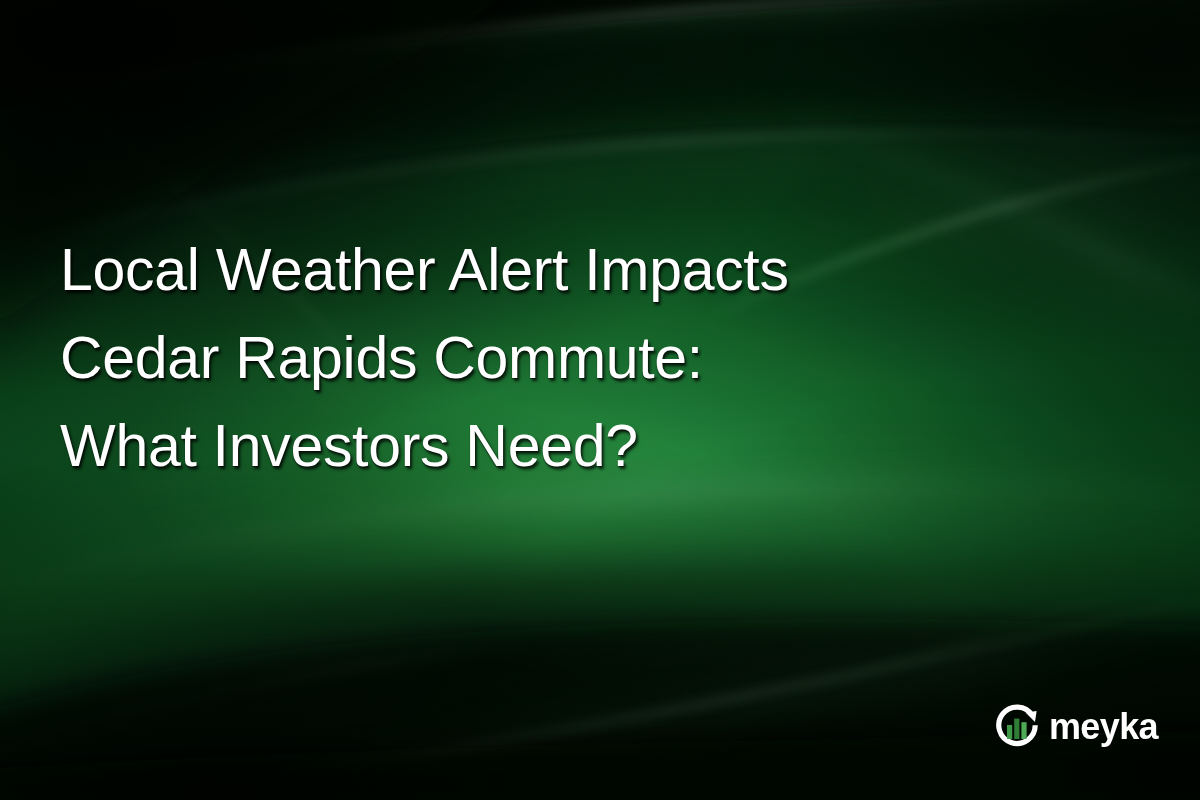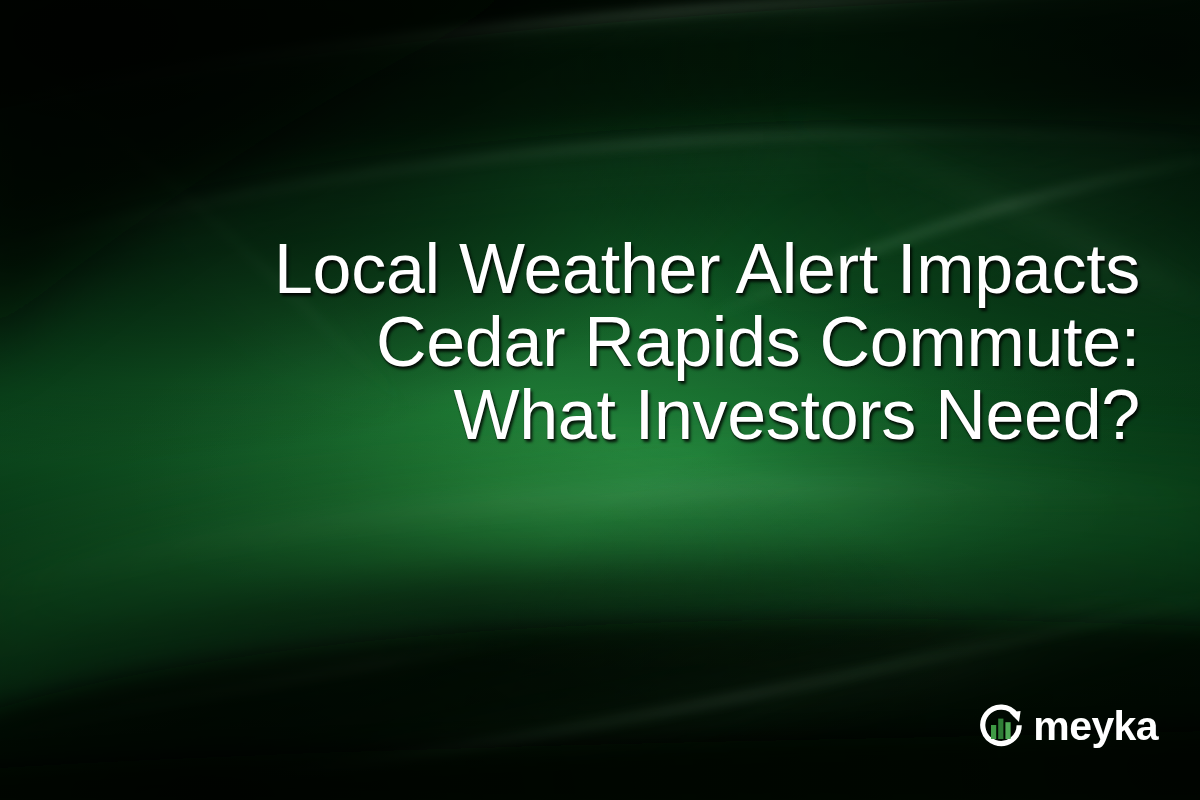--- a/index.html
+++ b/index.html
@@ -58,28 +58,28 @@
       radial-gradient(55% 34% at 52% 58%, rgba(60,190,90,0.22) 0%, rgba(40,150,70,0.08) 45%, rgba(0,0,0,0) 76%);
     mix-blend-mode: screen;
   }
 
   
   .headline {
     position: absolute;
     left: 0;
     right: 0;
     top: 186px;
-    text-align: right;
+    text-align: left;
     padding: 0 60px;
     box-sizing: border-box;
     color: #ffffff;
     font-family: "Liberation Sans", sans-serif;
     font-weight: 400;
-    font-size: 70px;
-    line-height: 73px;
+    font-size: 59px;
+    line-height: 88px;
     letter-spacing: -0.3px;
     text-shadow:
       2px 3px 3px rgba(0,0,0,0.78),
       0 1px 1px rgba(0,0,0,0.5);
     white-space: pre-line;
   }
 
   
   .logo-lockup {
     position: absolute;
@@ -87,21 +87,21 @@
     bottom: 48px;
     display: flex;
     align-items: center;
     gap: 7px;
   }
   .logo-mark { display: block; width: 50px; height: 50px; }
   .logo-word {
     color: #ffffff;
     font-family: "Liberation Sans", sans-serif;
     font-weight: 700;
-    font-size: 41px;
+    font-size: 36px;
     line-height: 1;
     letter-spacing: -0.6px;
     margin-bottom: 1px;
   }
 </style>
 </head>
 <body>
 
 <div class="card">
 

